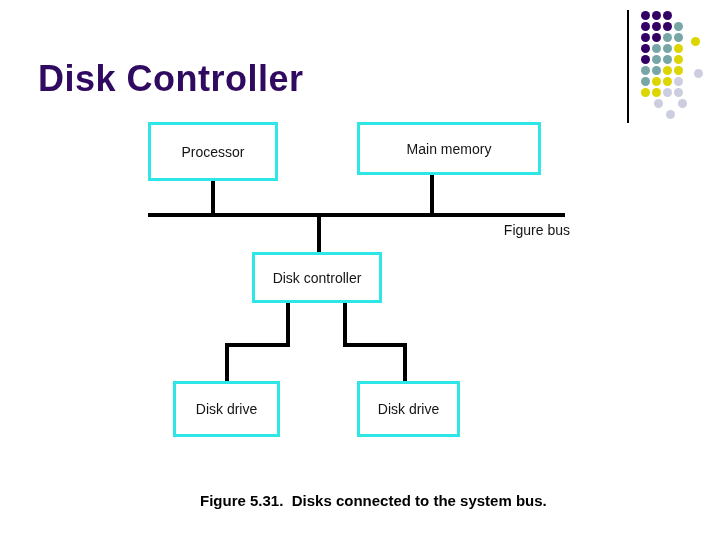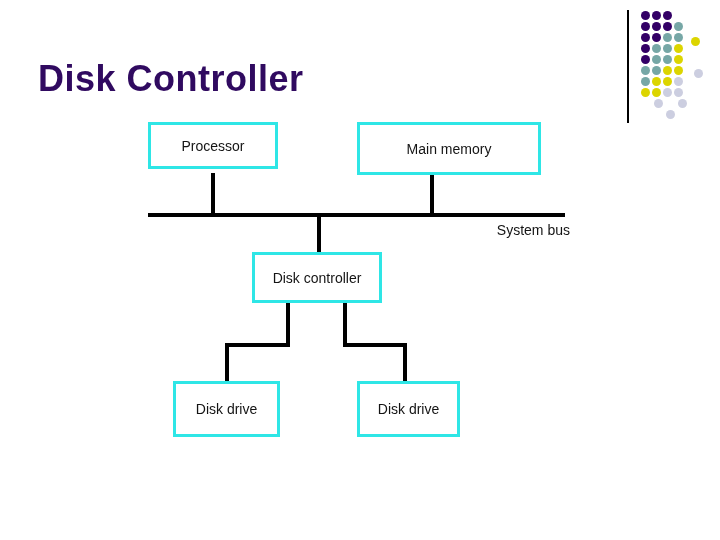--- a/index.html
+++ b/index.html
@@ -129,33 +129,34 @@
     <div class="vline" style="left:317px; top:215px; width:4px; height:39px;"></div>
 
     <div class="vline" style="left:286px; top:301px; width:4px; height:46px;"></div>
     <div class="hline" style="left:225px; top:343px; width:65px; height:4px;"></div>
     <div class="vline" style="left:225px; top:343px; width:4px; height:40px;"></div>
 
     <div class="vline" style="left:343px; top:301px; width:4px; height:46px;"></div>
     <div class="hline" style="left:343px; top:343px; width:64px; height:4px;"></div>
     <div class="vline" style="left:403px; top:343px; width:4px; height:40px;"></div>
 
-    <div class="node" style="left:148px; top:122px; width:130px; height:47px;">
+    <div class="node" style="left:148px; top:122px; width:130px; height:59px;">
       <span>Processor</span>
     </div>
     <div class="node" style="left:357px; top:122px; width:184px; height:53px;">
       <span>Main memory</span>
     </div>
     <div class="node" style="left:252px; top:252px; width:130px; height:51px;">
       <span>Disk controller</span>
     </div>
     <div class="node" style="left:173px; top:381px; width:107px; height:56px;">
       <span>Disk drive</span>
     </div>
     <div class="node" style="left:357px; top:381px; width:103px; height:56px;">
       <span>Disk drive</span>
     </div>
 
-    <div class="bus-label">System bus</div>
+    <div class="bus-label">Figure bus</div>
   </div>
 
+  <div class="caption">Figure 5.31.  Disks connected to the system bus.</div>
 
 </div>
 
 </body></html>

